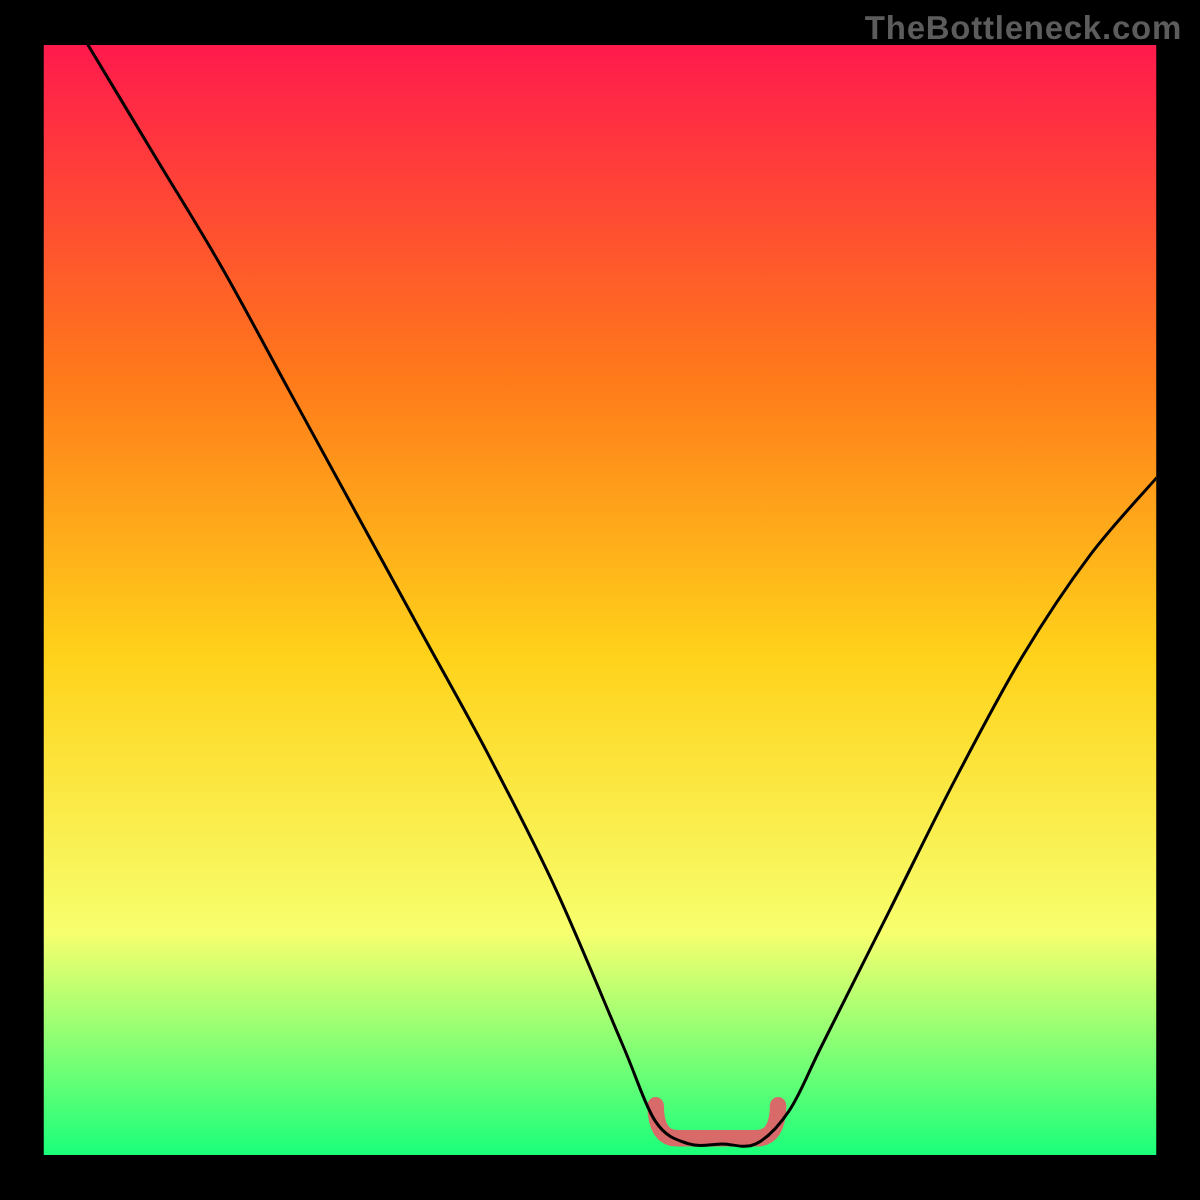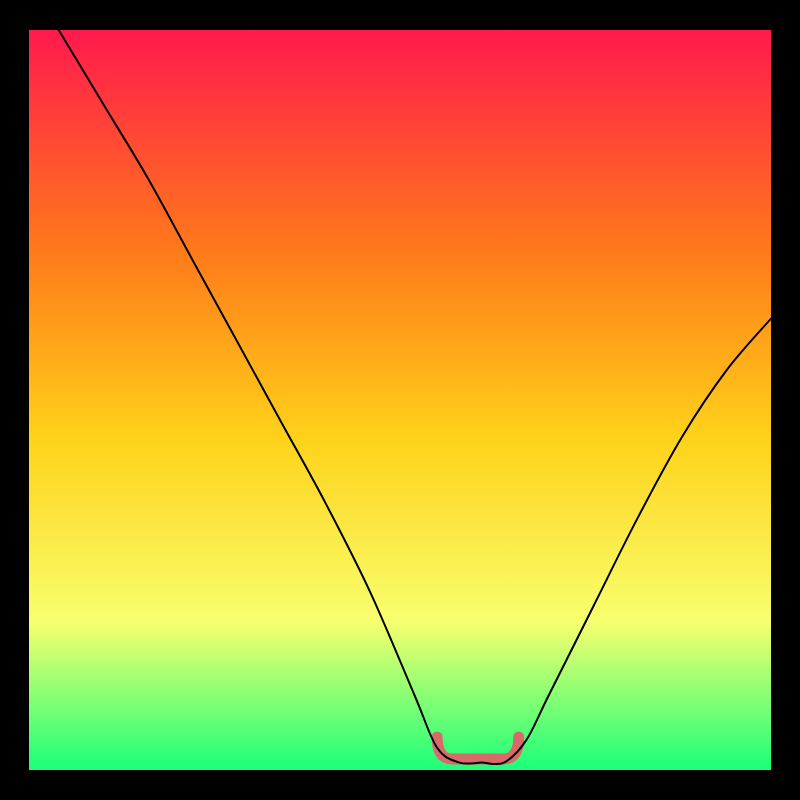--- a/index.html
+++ b/index.html
@@ -35,20 +35,21 @@
     height: 740px;
   }
   svg {
     display: block;
   }
 </style>
 </head>
 <body>
 
 <div class="frame">
+  <div class="watermark">TheBottleneck.com</div>
 
   <div class="plot">
     <svg id="chart-svg" viewBox="0 0 742 740" width="742" height="740" preserveAspectRatio="none">
       <defs>
         <linearGradient id="bg-grad" x1="0" y1="0" x2="0" y2="1">
           <stop id="g0" offset="0%" stop-color="#ff1a4d"></stop>
           <stop id="g1" offset="30%" stop-color="#ff7a1a"></stop>
           <stop id="g2" offset="55%" stop-color="#ffd21a"></stop>
           <stop id="g3" offset="80%" stop-color="#f7ff6e"></stop>
           <stop id="g4" offset="100%" stop-color="#1aff7a"></stop>

